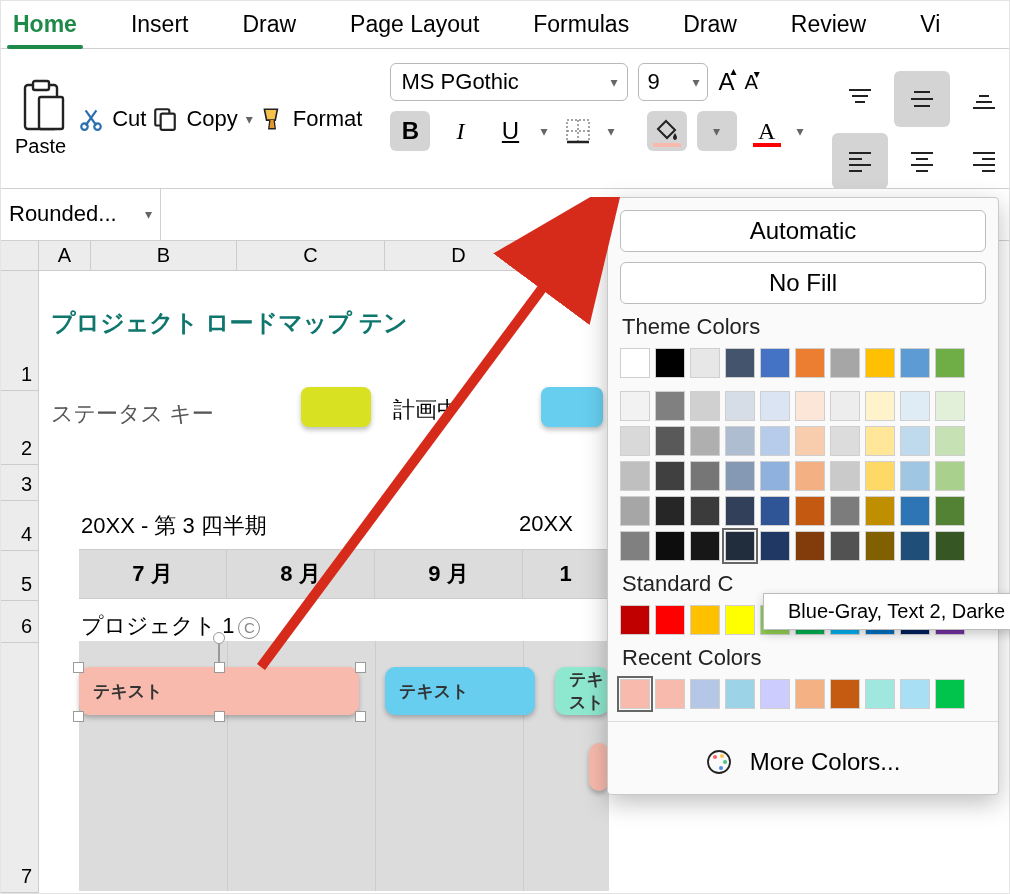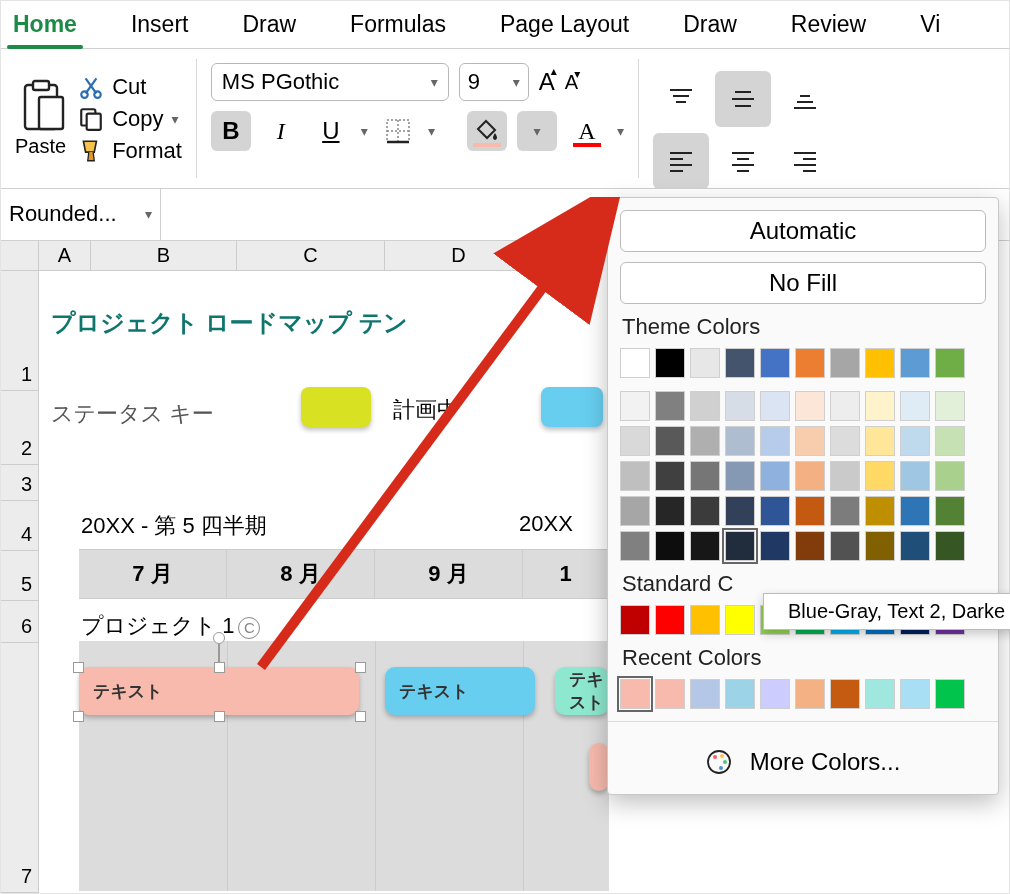--- a/index.html
+++ b/index.html
@@ -10,21 +10,21 @@
 .tab{padding:6px 6px 10px 6px;position:relative;cursor:default}
 .tab.active{font-weight:700;color:#1e8a48}
 .tab.active::after{content:"";position:absolute;left:0;right:0;bottom:-1px;height:4px;background:#1e8a48;border-radius:2px}
 
 .ribbon{display:flex;height:140px;border-bottom:1px solid #d0d0d0}
 .rsec{display:flex;flex-direction:column;padding:8px 14px;position:relative}
 .rsep{width:1px;background:#d8d8d8;margin:10px 0}
 .paste{display:flex;flex-direction:column;align-items:center;justify-content:center;gap:2px}
 .paste svg{width:48px;height:54px}
 .paste-label{font-size:20px}
-.cbitems{display:flex;flex-direction:column;gap:6px;justify-content:center;padding-left:4px}
+.cbitems{display:flex;flex-direction:row;gap:6px;justify-content:center;padding-left:4px}
 .cbitems .row{display:flex;align-items:center;gap:8px;font-size:22px;cursor:default}
 .cbitems svg{width:26px;height:26px}
 
 .fontsec{gap:10px;padding-top:14px}
 .fontrow{display:flex;align-items:center;gap:10px}
 .fontname{width:238px;height:38px;border:1px solid #b8b8b8;border-radius:6px;background:#fff;display:flex;align-items:center;padding:0 10px;font-size:22px}
 .fontname .chev{margin-left:auto}
 .fontsize{width:70px;height:38px;border:1px solid #b8b8b8;border-radius:6px;background:#fff;display:flex;align-items:center;padding:0 8px;font-size:22px}
 .szbtn{font-size:24px;position:relative;cursor:default}
 .arrowtop{position:absolute;right:-2px;top:-4px;font-size:12px}
@@ -79,22 +79,22 @@
 </style>
 </head>
 <body>
 
 <div class="root">
 
   <div class="tabs">
     <div class="tab active">Home</div>
     <div class="tab">Insert</div>
     <div class="tab">Draw</div>
+    <div class="tab">Page Layout</div>
     <div class="tab">Formulas</div>
-    <div class="tab">Page Layout</div>
     <div class="tab">Draw</div>
     <div class="tab">Review</div>
     <div class="tab">Vi</div>
   </div>
 
   <div class="ribbon">
     <div class="rsec" style="flex-direction:row;gap:8px">
       <div class="paste">
         <svg viewBox="0 0 48 54">
             <rect x="8" y="6" width="32" height="44" rx="3" fill="none" stroke="#222" stroke-width="2.4"></rect>
@@ -264,21 +264,21 @@
     <div class="rowhdr" style="top:402px;height:250px">7</div>
 
     <div class="cellarea">
       <div class="title">プロジェクト ロードマップ テン</div>
 
       <div class="statuskey">ステータス キー</div>
       <div class="swatch" style="left:262px;background:#d8e222"></div>
       <div class="swatch-lbl" style="left:354px">計画中</div>
       <div class="swatch" style="left:502px;background:#67ceef;width:62px"></div>
 
-      <div class="qtr" style="left:42px;top:240px">20XX - 第 5 四半期</div>
+      <div class="qtr" style="left:42px;top:240px">20XX - 第 3 四半期</div>
       <div class="qtr" style="left:480px;top:240px">20XX</div>
 
       <div class="monthrow" style="left:40px;top:278px;width:530px">
         <div class="mon" style="flex:0 0 148px">7 月</div>
         <div class="mon" style="flex:0 0 148px">8 月</div>
         <div class="mon" style="flex:0 0 148px">9 月</div>
         <div class="mon" style="flex:1">1</div>
       </div>
 
       <div class="proj" style="left:42px;top:340px">

